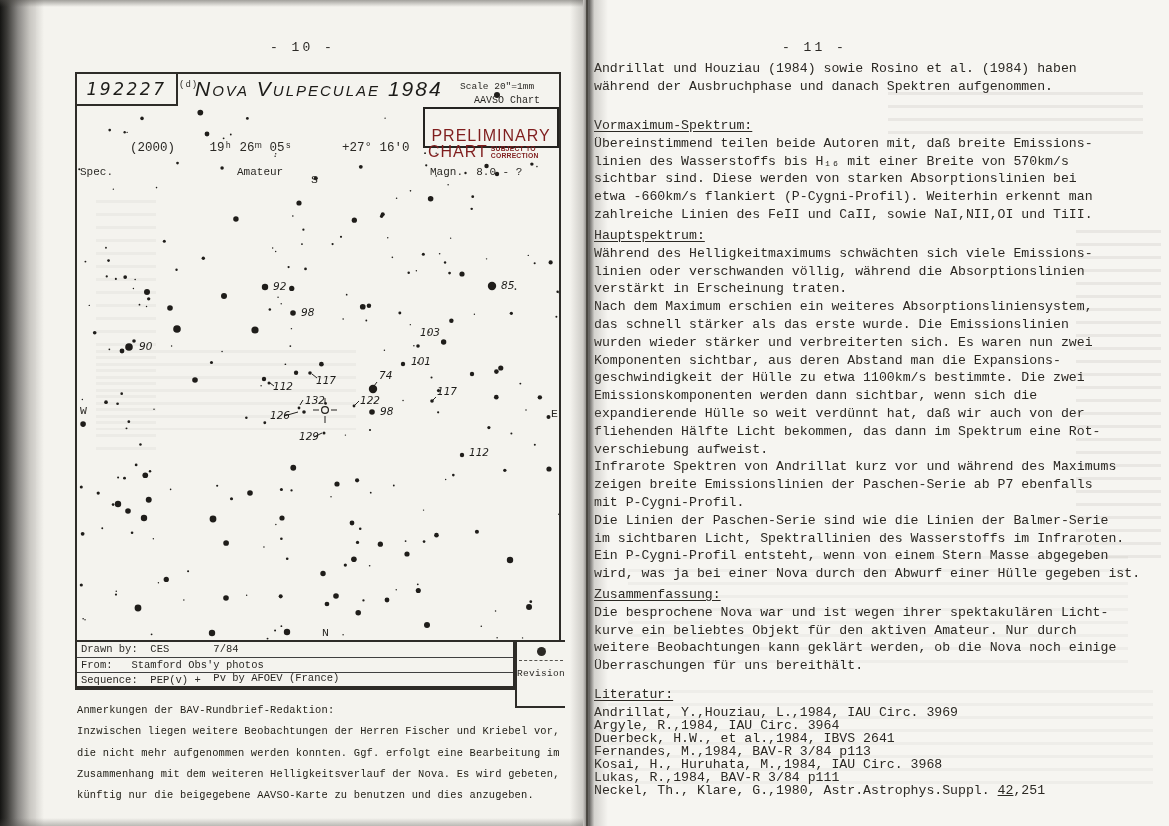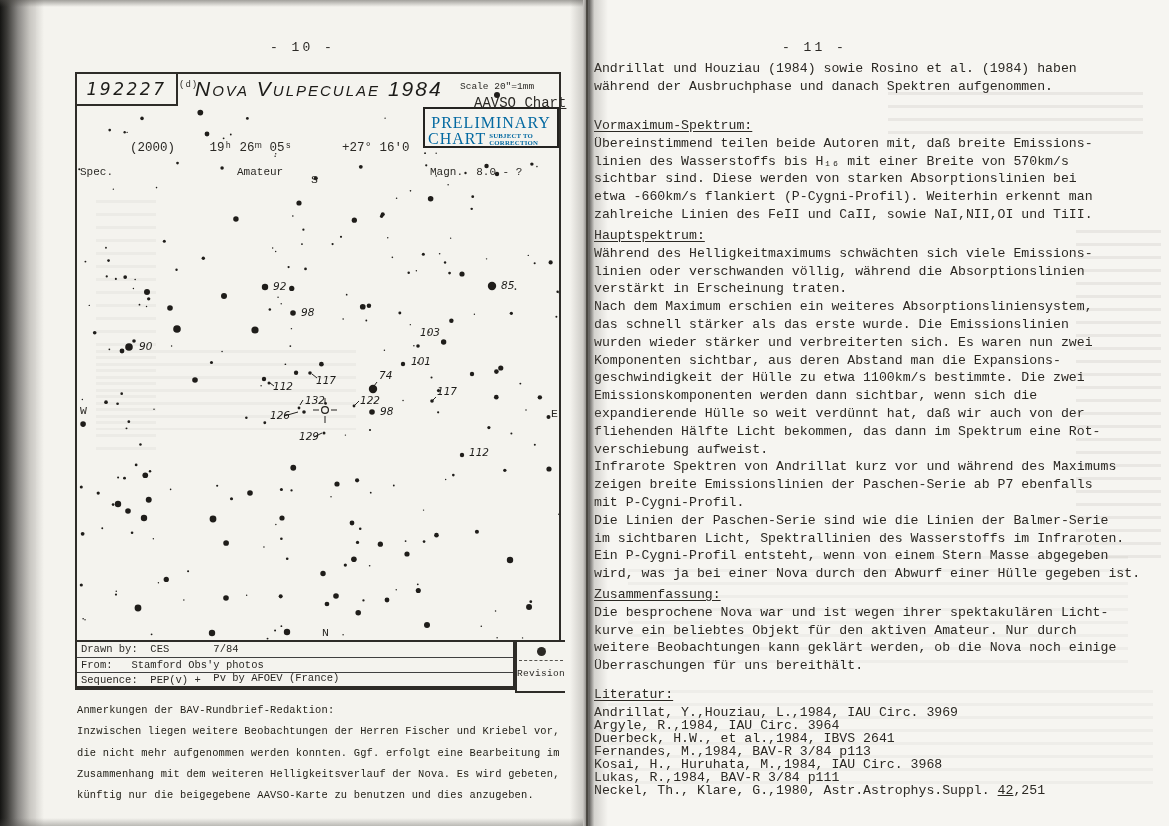--- a/index.html
+++ b/index.html
@@ -26,40 +26,40 @@
   .chart{position:absolute;left:39px;top:72px;width:486px;height:618px;border:2px solid #2e2c28;box-sizing:border-box;z-index:2;}
   .chart svg{position:absolute;left:0;top:0;z-index:1;}
   .chart .ov{position:absolute;z-index:2;}
   .desig-box{left:-2px;top:-2px;width:99px;height:30px;border:2px solid #2e2c28;background:#f4f3ee;
     display:flex;align-items:center;justify-content:center;
     font-family:"DejaVu Sans",sans-serif;font-style:italic;font-size:17px;letter-spacing:2.5px;color:#1d1c19;}
   .dnote{left:102px;top:6px;font-size:9px;letter-spacing:1px;}
   .chart-title{left:118px;top:3px;font-family:"Liberation Sans",sans-serif;font-style:italic;
     font-variant:small-caps;font-size:21px;letter-spacing:2px;color:#1c1b18;white-space:nowrap;}
   .scale-lbl{left:383px;top:7px;font-size:9.5px;white-space:nowrap;}
-  .org-lbl{left:397px;top:21px;font-size:14px;white-space:nowrap;text-decoration:underline;}
+  .org-lbl{left:397px;top:21px;font-size:10px;white-space:nowrap;}
   .stamp{left:346px;top:33px;width:136px;height:41px;border:2.5px solid #242320;background:#f4f3ee;
-    box-sizing:border-box;font-family:Liberation Serif, serif;color:#0369a1;padding:5px 3px;}
+    box-sizing:border-box;font-family:Liberation Sans, sans-serif;color:#7f1d1d;padding:18px 3px;}
   .stamp .l1{font-size:16px;letter-spacing:1px;line-height:17px;text-align:center;}
   .stamp .l2{display:flex;align-items:center;line-height:16px;}
   .stamp .l2 .big{font-size:16px;letter-spacing:1px;}
   .stamp .l2 .small{font-size:6.8px;font-weight:bold;line-height:7px;letter-spacing:.2px;margin-left:3px;}
   .coordrow{white-space:nowrap;font-size:12.5px;}
   .coordrow span{display:inline-block;}
   .cr-epoch{width:72px;}
   .cr-ra{width:125px;}
   .speclbl{font-size:11px;}
   .compass{font-size:11.5px;z-index:2;position:absolute;}
   
   .chart-footer{left:-2px;top:566px;width:440px;height:48px;border:2px solid #2e2c28;background:#f4f3ee;
     box-sizing:border-box;font-size:10.5px;}
   .cf-row{height:14.6px;line-height:14.6px;border-bottom:1px solid #404040;padding-left:4px;white-space:nowrap;}
   .cf-row:last-child{border-bottom:none;}
   .cf-raised{position:relative;top:-2px;}
-  .rev-box{left:438px;top:566px;width:50px;height:53px;border:2px solid #2e2c28;border-right:none;background:#f4f3ee;
+  .rev-box{left:438px;top:566px;width:50px;height:68px;border:2px solid #2e2c28;border-right:none;background:#f4f3ee;
     box-sizing:border-box;font-size:9.5px;}
   .rev-dot{width:9px;height:9px;border-radius:50%;background:#2b2925;margin:5px auto 4px auto;}
   .rev-dash{border-top:1px dashed #55534e;margin:0 2px;}
   .rev-lbl{text-align:center;margin-top:7px;letter-spacing:.3px;}
   
   .annotation{position:absolute;left:41px;top:700px;width:478px;font-size:10.4px;line-height:21.3px;
     letter-spacing:.2px;z-index:2;color:#232119;}
   
   .textcol{position:absolute;left:6px;top:0;width:568px;z-index:2;}
   .block{position:absolute;left:0;font-size:13.2px;line-height:17.8px;white-space:nowrap;color:#2b2823;}

